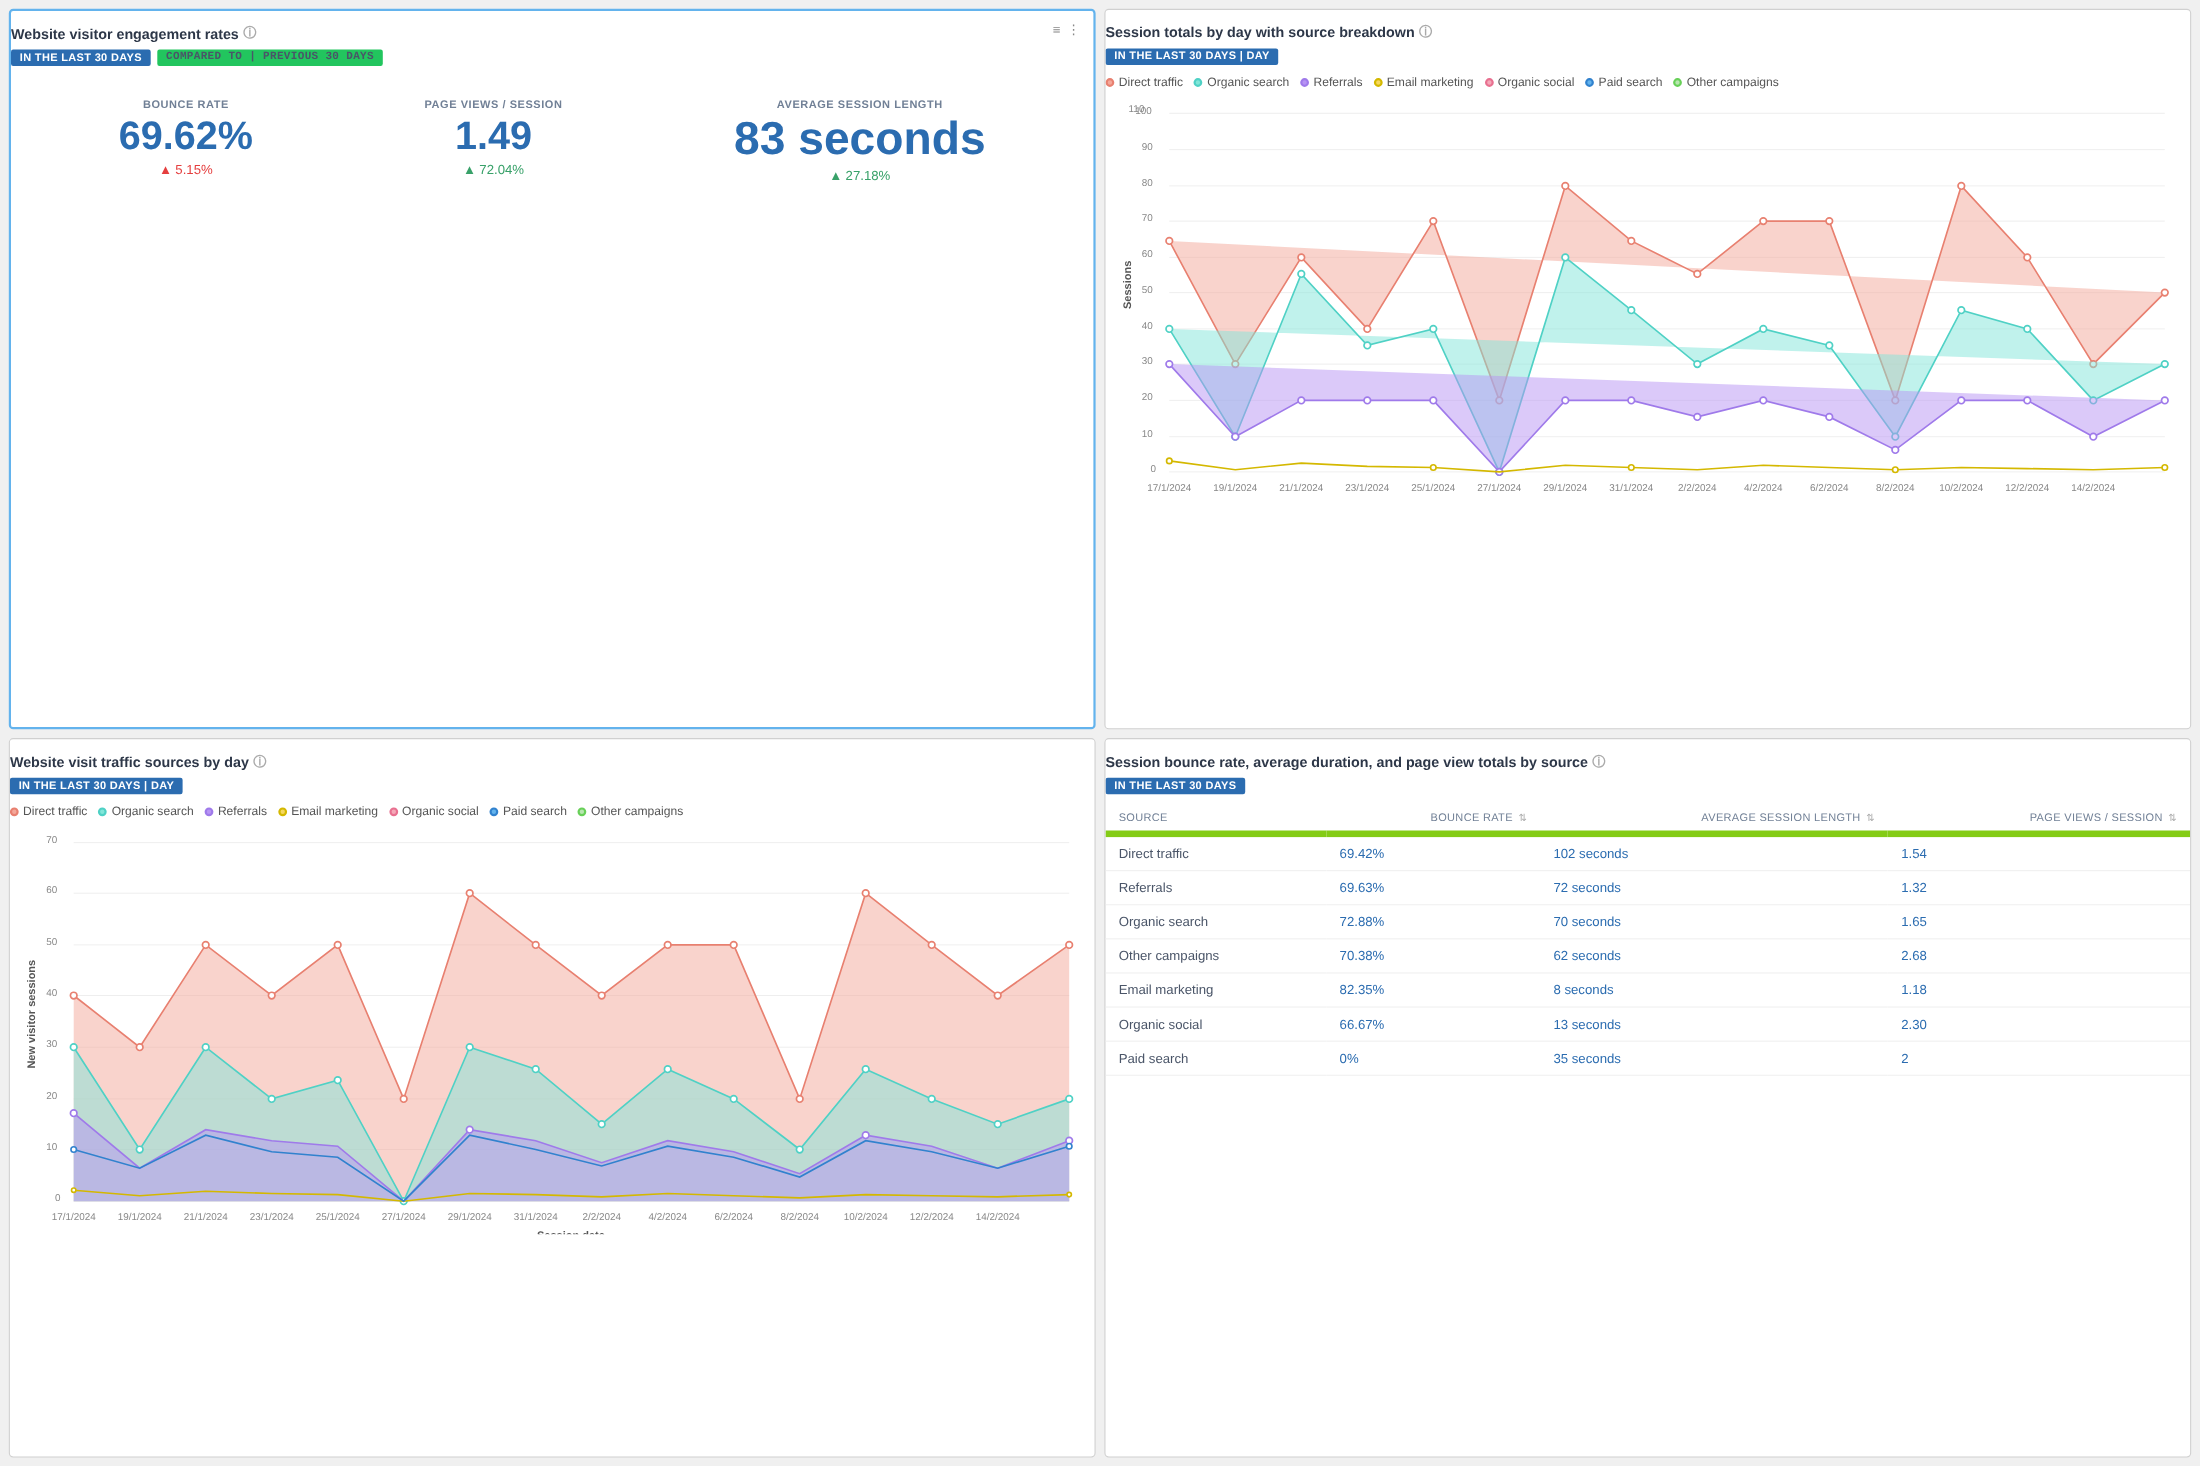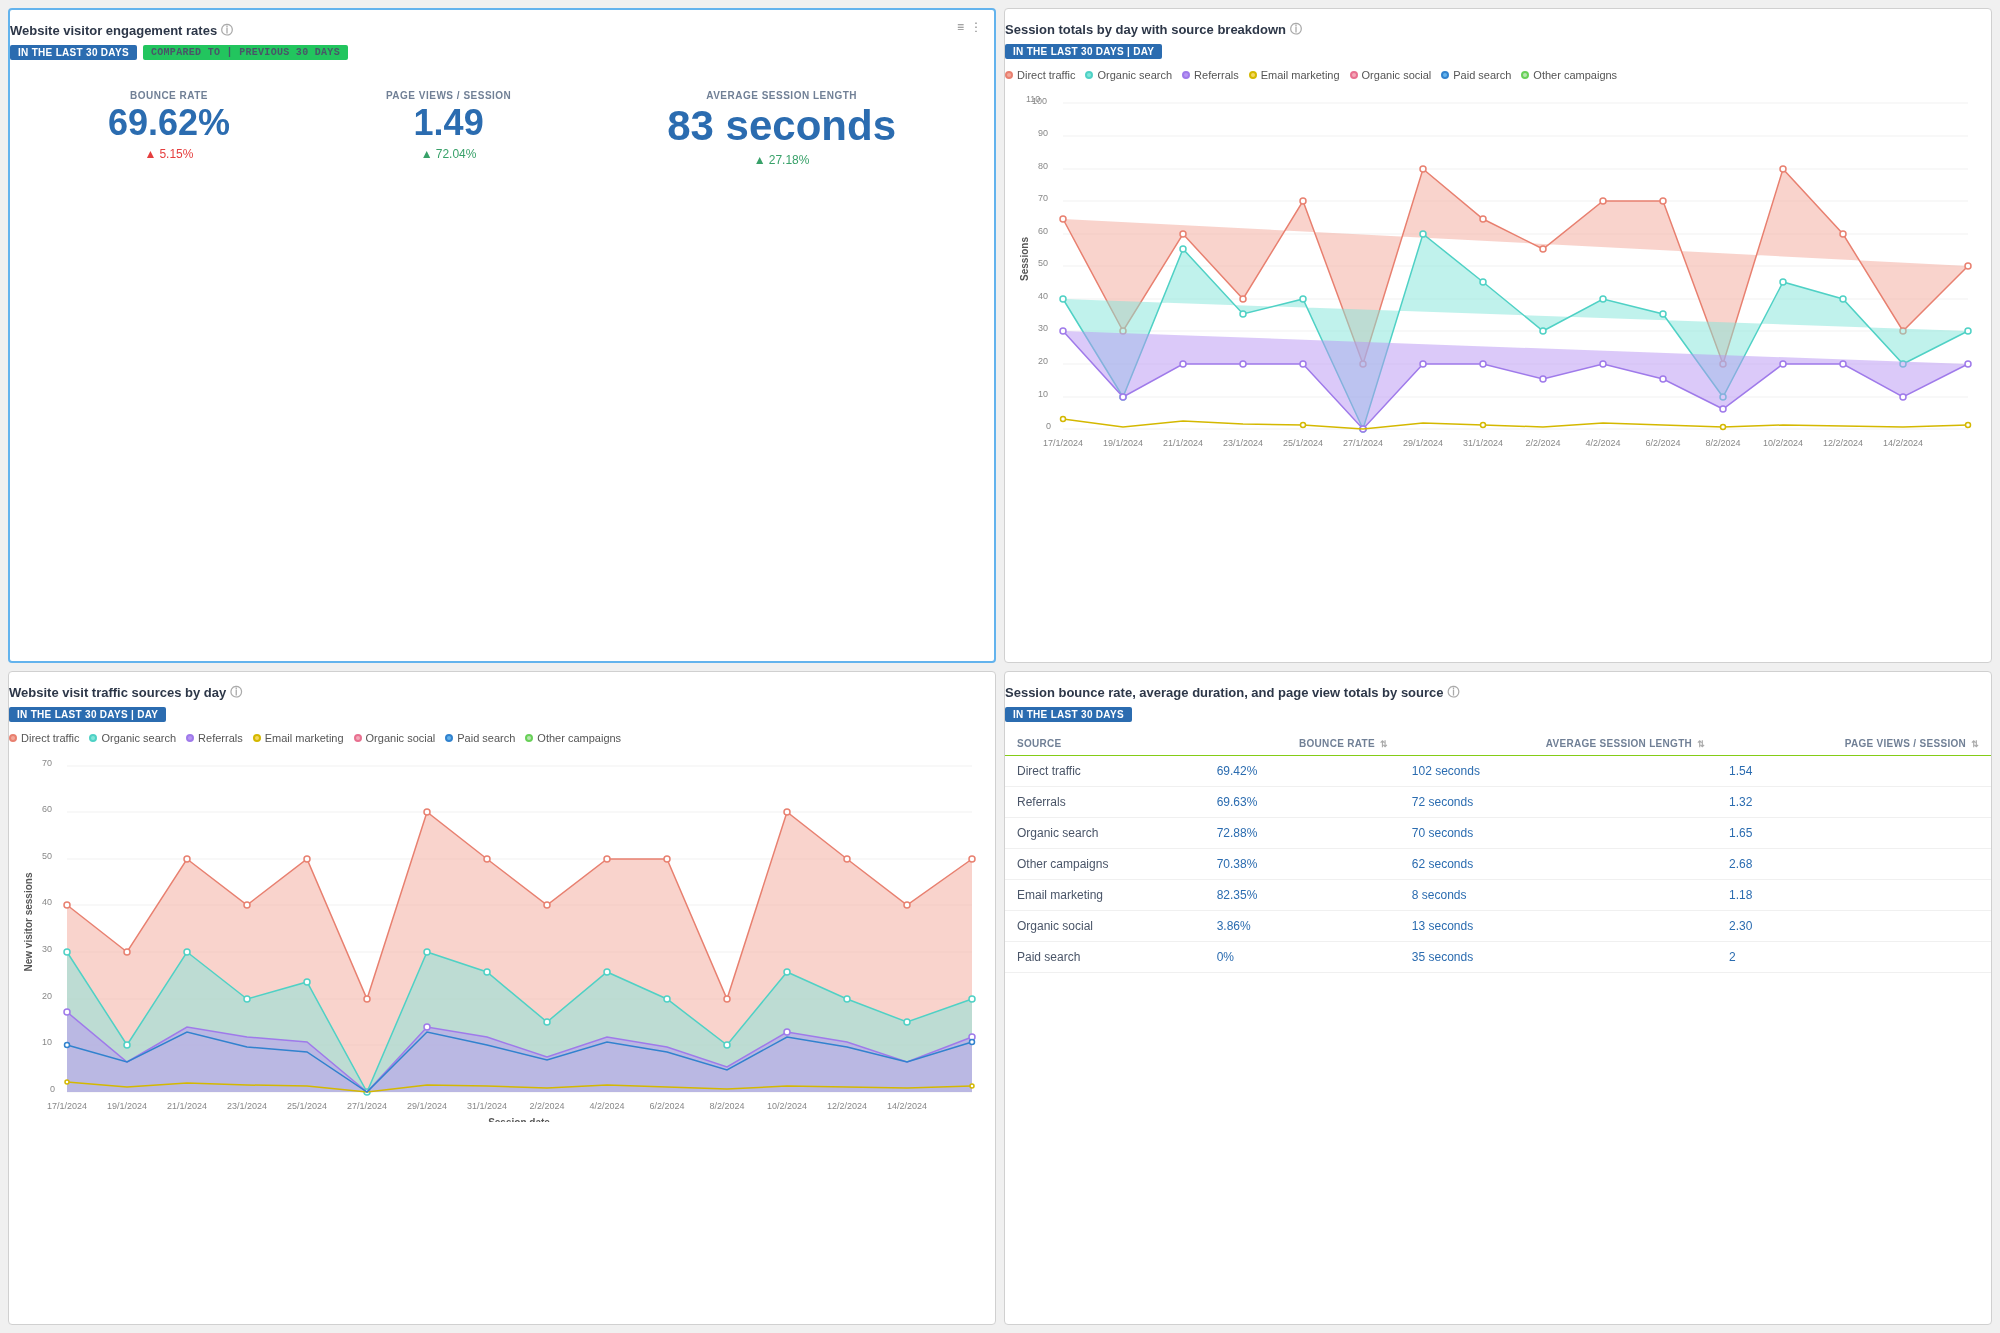--- a/index.html
+++ b/index.html
@@ -148,27 +148,27 @@
       font-weight: 600;
     }
     
     .data-table {
       width: 100%;
       border-collapse: collapse;
       margin-top: 10px;
     }
     .data-table th {
       font-size: 10px;
-      font-weight: 700;
+      font-weight: 400;
       color: #718096;
       text-transform: uppercase;
       letter-spacing: 0.3px;
       padding: 6px 12px;
       text-align: left;
-      border-bottom: 1px solid #84cc16;
+      border-bottom: 6px solid #84cc16;
     }
     .data-table th.right { text-align: right; }
     .data-table td {
       padding: 8px 12px;
       border-bottom: 1px solid #f0f0f0;
       font-size: 12px;
       color: #2d3748;
     }
     .data-table td.blue { color: #2b6cb0; font-weight: 500; }
     .data-table td.source { font-weight: 400; color: #4a5568; }
@@ -554,21 +554,21 @@
     <td class="blue">2.68</td>
   </tr>
           <tr>
     <td class="source">Email marketing</td>
     <td class="blue">82.35%</td>
     <td class="blue">8 seconds</td>
     <td class="blue">1.18</td>
   </tr>
           <tr>
     <td class="source">Organic social</td>
-    <td class="blue">3.86%</td>
+    <td class="blue">66.67%</td>
     <td class="blue">13 seconds</td>
     <td class="blue">2.30</td>
   </tr>
           <tr>
     <td class="source">Paid search</td>
     <td class="blue">0%</td>
     <td class="blue">35 seconds</td>
     <td class="blue">2</td>
   </tr>
         </tbody>

